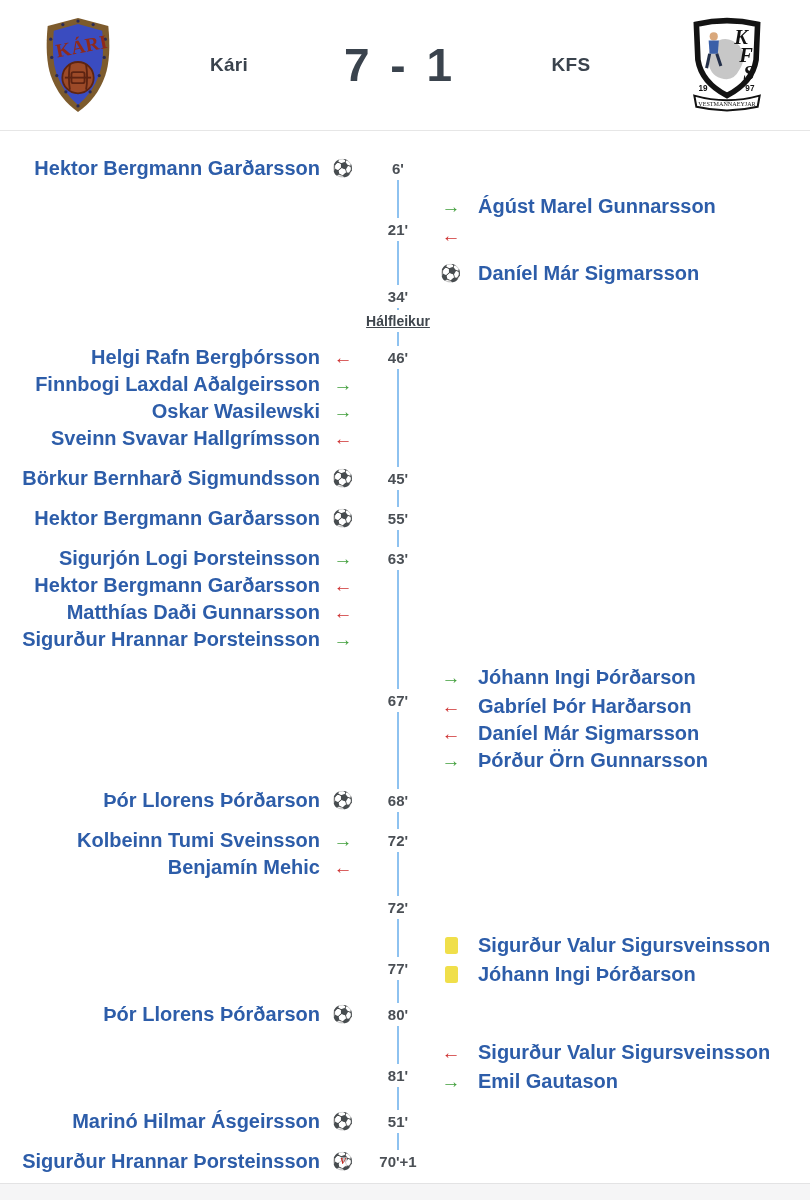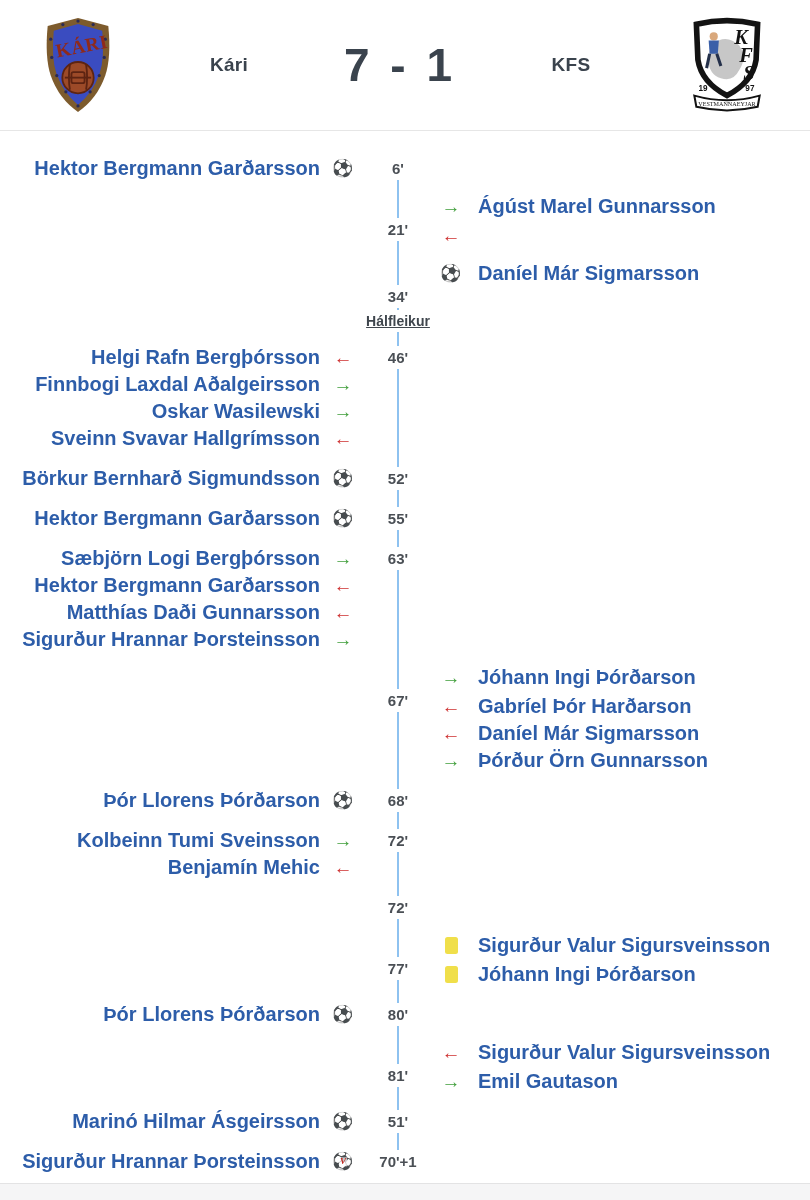--- a/index.html
+++ b/index.html
@@ -296,38 +296,38 @@
         </div>
       </div>
       <div class="event">
         <div class="row">
           <div class="zone-left">
             <span class="player">Börkur Bernharð Sigmundsson</span>
             <span class="icon-slot">
               <span class="ball">⚽</span>
             </span>
           </div>
-          <span class="minute">52'</span>
+          <span class="minute">45'</span>
         </div>
       </div>
       <div class="event">
         <div class="row">
           <div class="zone-left">
             <span class="player">Hektor Bergmann Garðarsson</span>
             <span class="icon-slot">
               <span class="ball">⚽</span>
             </span>
           </div>
           <span class="minute">55'</span>
         </div>
       </div>
       <div class="event">
         <div class="row">
           <div class="zone-left">
-            <span class="player">Sæbjörn Logi Bergþórsson</span>
+            <span class="player">Sigurjón Logi Þorsteinsson</span>
             <span class="icon-slot">
               <span class="arrow in">→</span>
             </span>
           </div>
           <span class="minute">63'</span>
         </div>
         <div class="row">
           <div class="zone-left">
             <span class="player">Hektor Bergmann Garðarsson</span>
             <span class="icon-slot">

